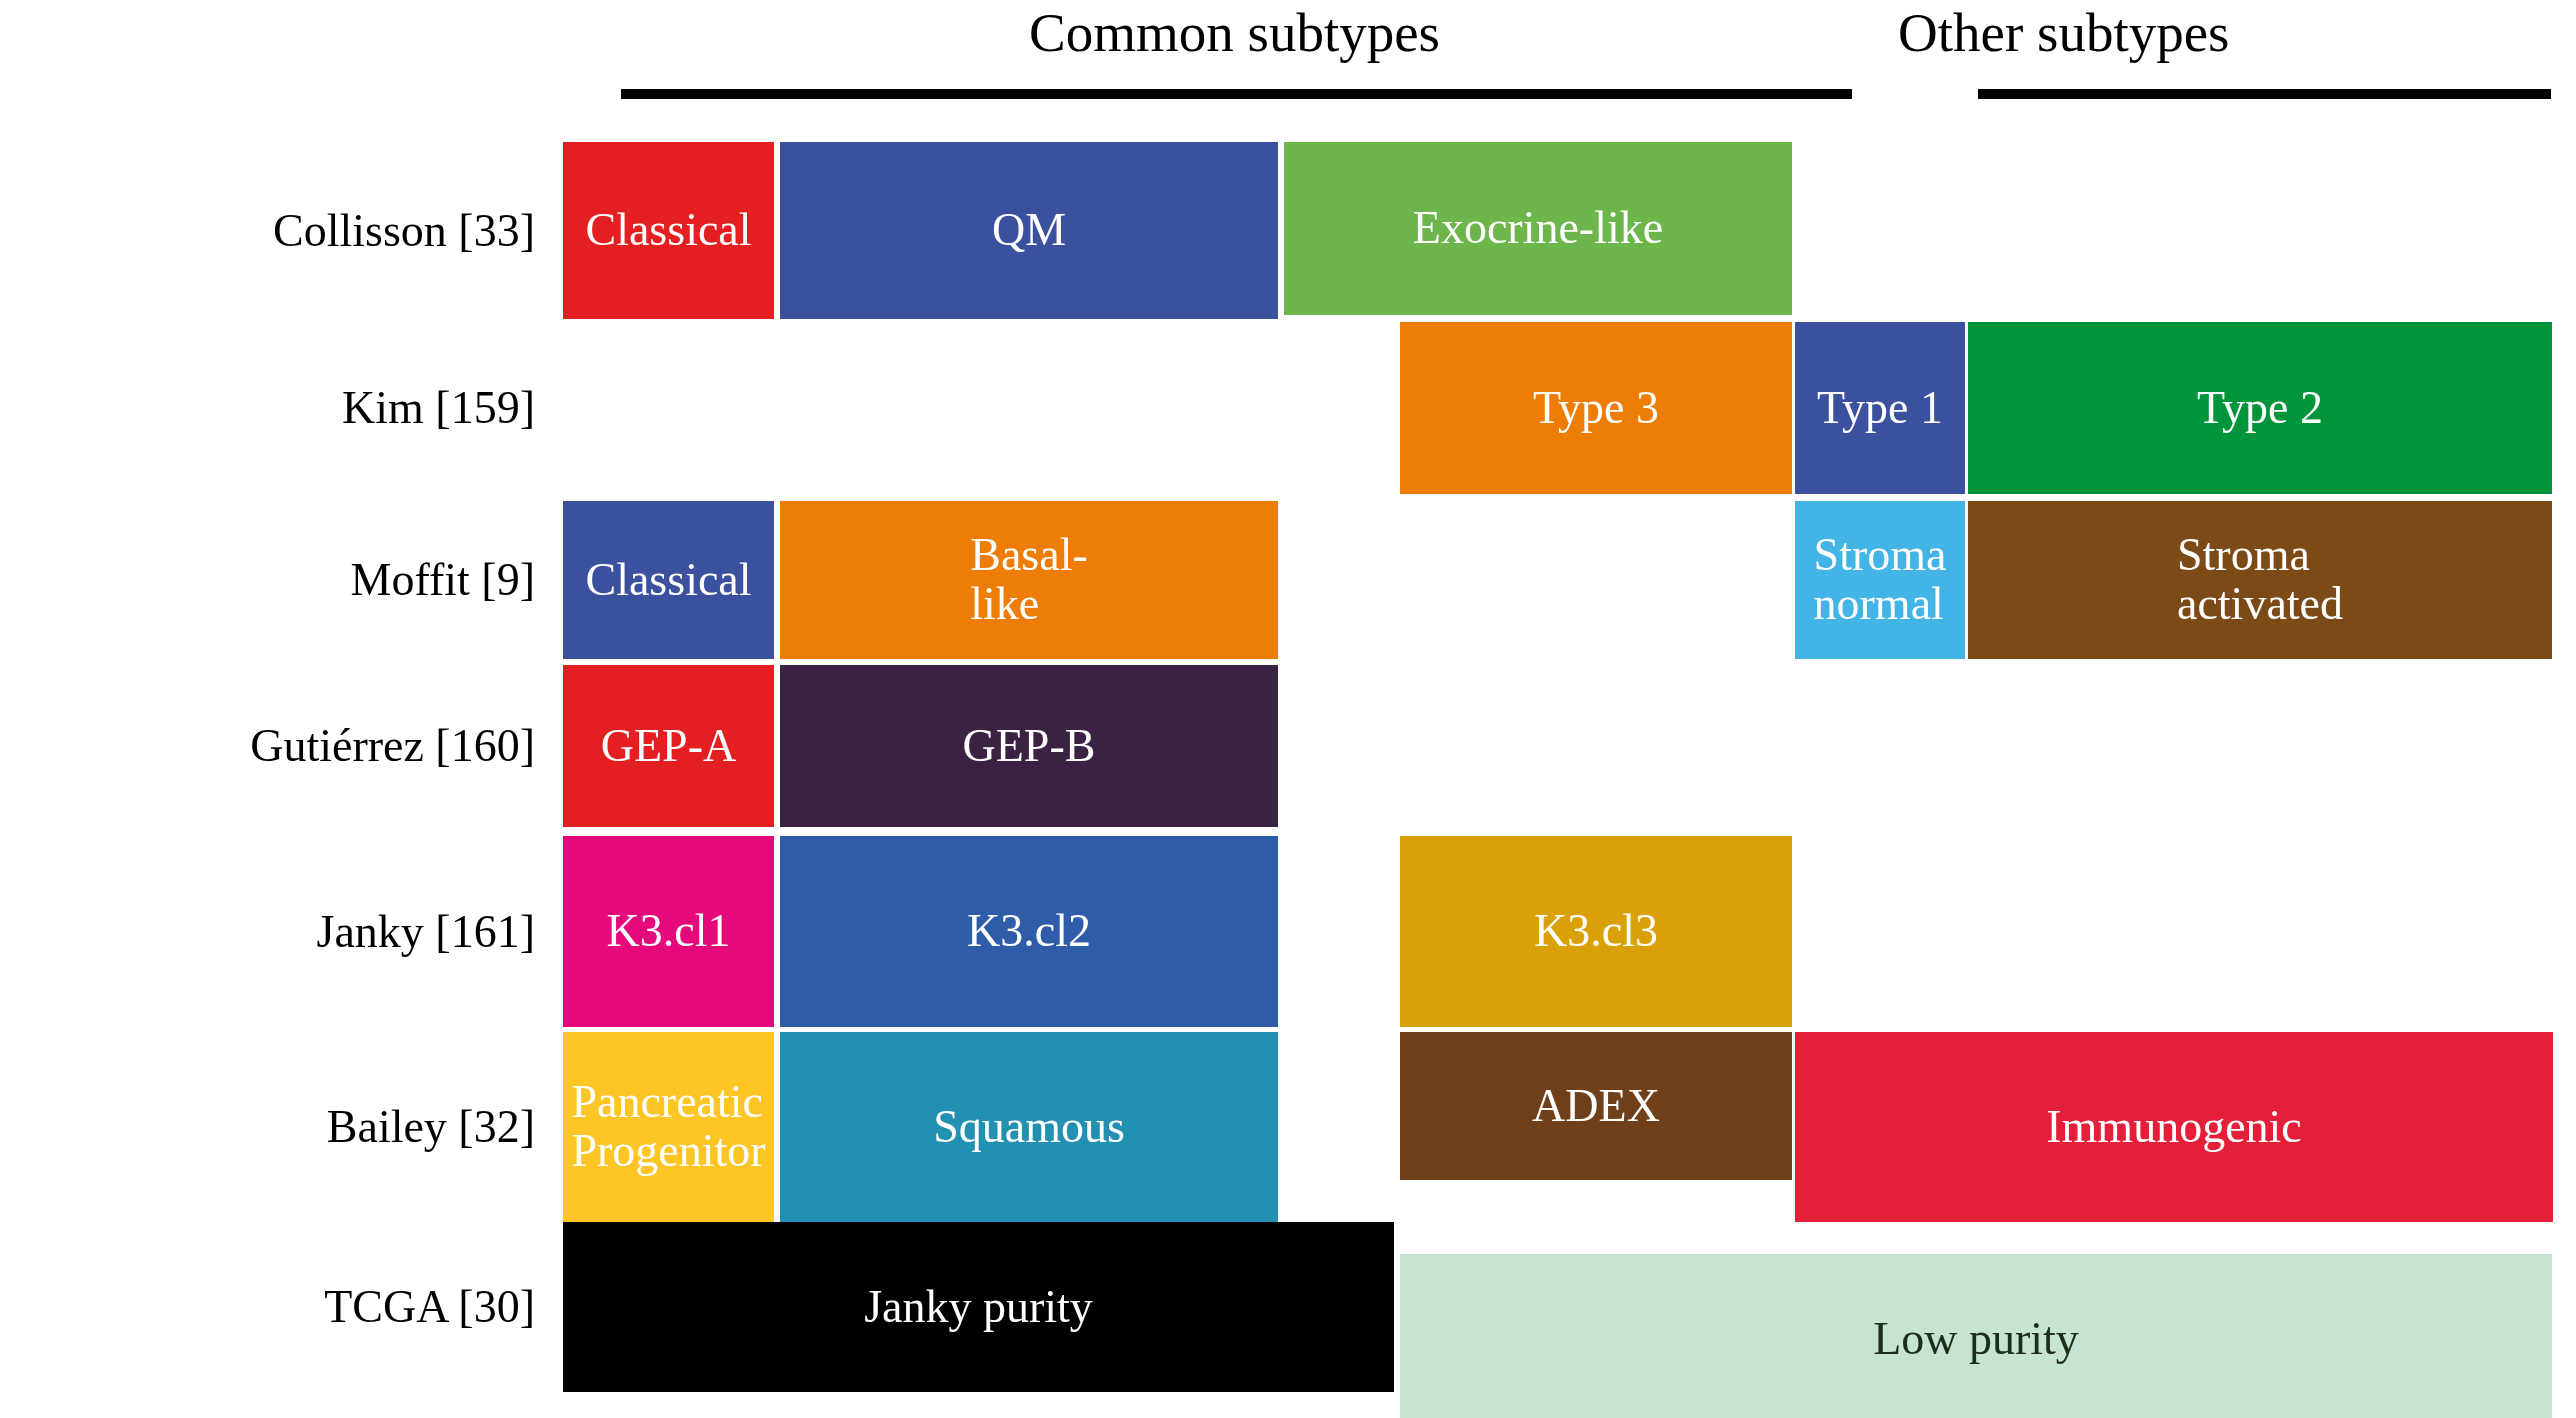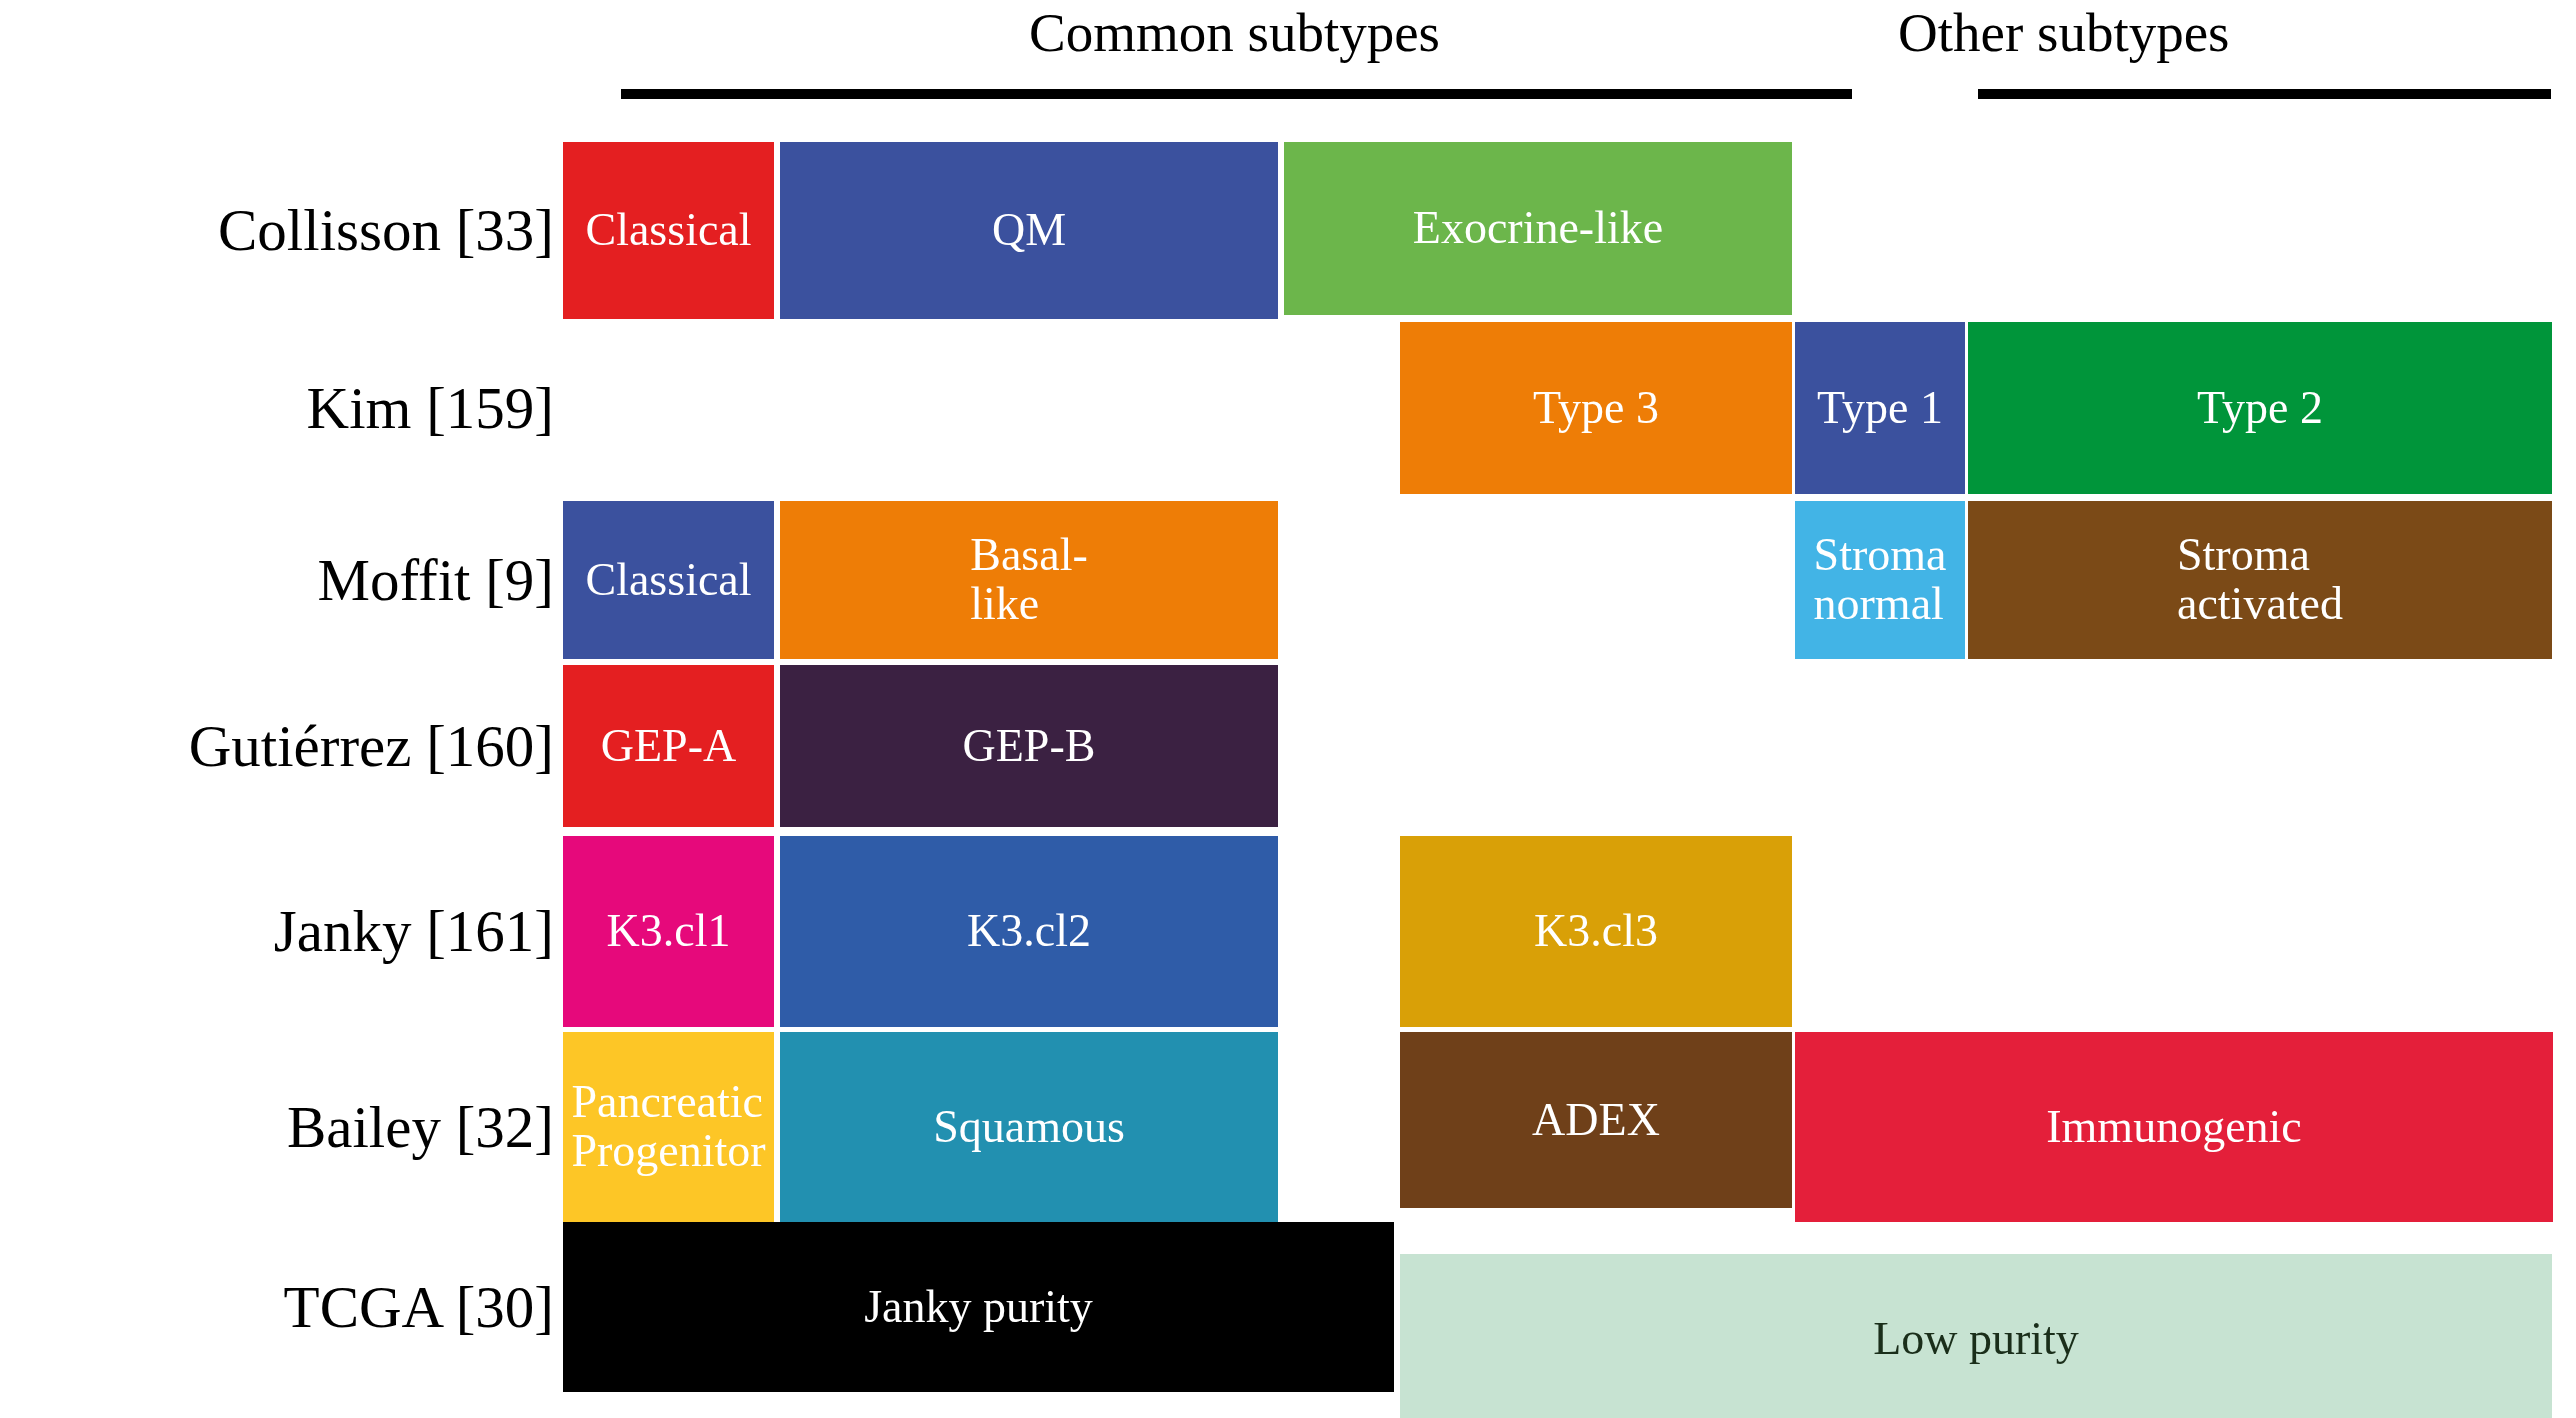--- a/index.html
+++ b/index.html
@@ -35,27 +35,27 @@
   .group-rule {
     position: absolute;
     background: #000000;
     height: 9.8px;
   }
 
   
   .row-label {
     position: absolute;
     color: #000000;
-    font-size: 59px;
+    font-size: 46px;
     line-height: 1.0;
     white-space: nowrap;
     display: flex;
     align-items: center;
     justify-content: flex-end;
-    padding-right: 9px;
+    padding-right: 28px;
     box-sizing: border-box;
   }
 
   
   .cell {
     position: absolute;
     display: flex;
     align-items: center;
     justify-content: center;
     text-align: left;
@@ -150,21 +150,21 @@
     <span class="cell-text">K3.cl3</span>
   </div>
 
   <div class="cell" style="left: 563px; top: 1032px; width: 211px; height: 190px; background: rgb(253, 198, 38); color: rgb(255, 255, 255);">
     <span class="cell-text">Pancreatic
 Progenitor</span>
   </div>
   <div class="cell" style="left: 780px; top: 1032px; width: 498px; height: 190px; background: rgb(34, 144, 176); color: #ffffff;">
     <span class="cell-text">Squamous</span>
   </div>
-  <div class="cell" style="left: 1400px; top: 1032px; width: 392px; height: 176px; background: rgb(111, 64, 25); color: rgb(255, 255, 255);">
+  <div class="cell" style="left: 1400px; top: 1032px; width: 392px; height: 148px; background: rgb(111, 64, 25); color: rgb(255, 255, 255);">
     <span class="cell-text">ADEX</span>
   </div>
   <div class="cell" style="left: 1795px; top: 1032px; width: 758px; height: 190px; background: rgb(228, 31, 58); color: rgb(255, 255, 255);">
     <span class="cell-text">Immunogenic</span>
   </div>
 
   <div class="cell" style="left: 563px; top: 1222px; width: 831px; height: 170px; background: rgb(0, 0, 0); color: rgb(255, 255, 255);">
     <span class="cell-text">Janky purity</span>
   </div>
   <div class="cell dark-text" style="left: 1400px; top: 1222px; width: 1152px; height: 170px; background: rgb(199, 227, 210); color: rgb(26, 46, 26); margin-top: 32px;">

